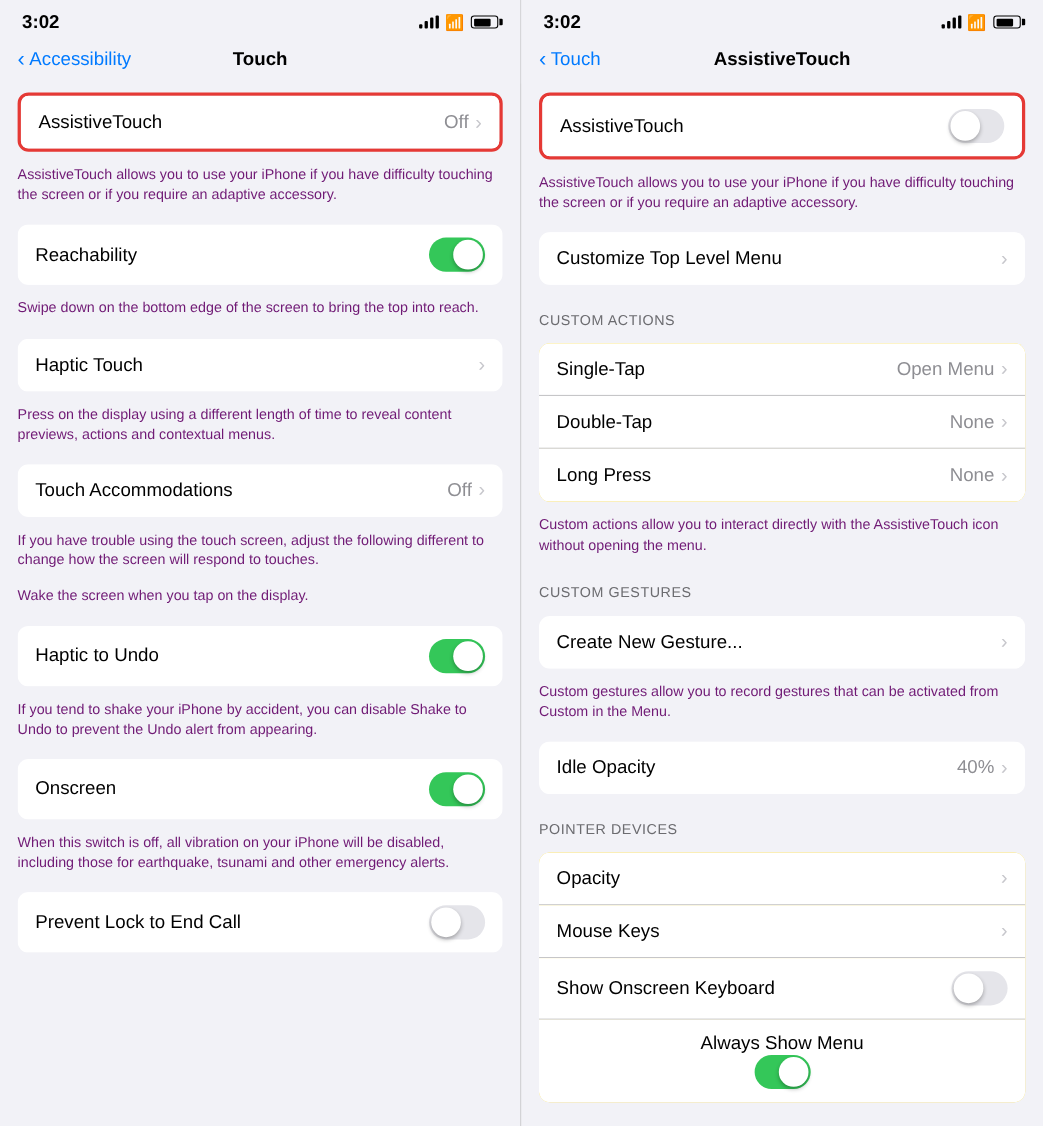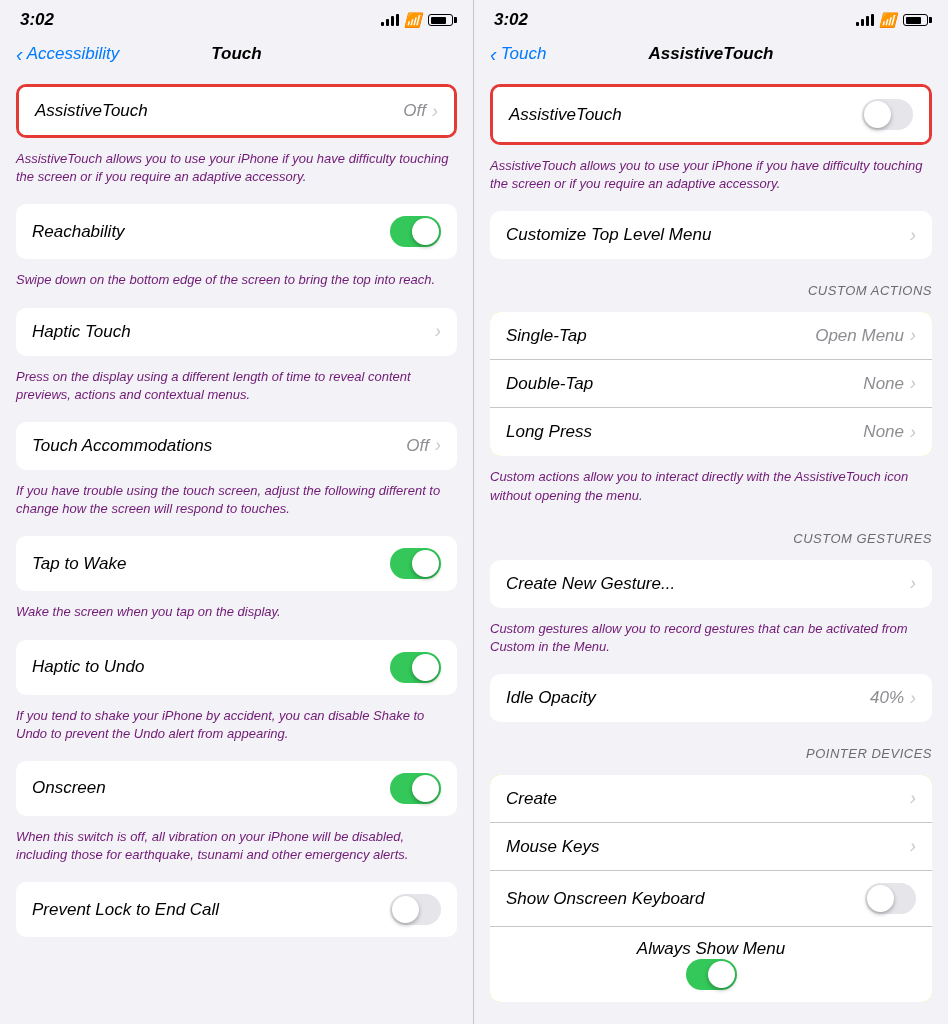--- a/index.html
+++ b/index.html
@@ -13,21 +13,20 @@
     }
 
     .phone-panel {
       width: 474px;
       height: 1024px;
       background: #f2f2f7;
       display: flex;
       flex-direction: column;
       border-right: 1px solid #c6c6c8;
       overflow: hidden;
-      font-style: italic;
     }
 
     
     .status-bar {
       display: flex;
       justify-content: space-between;
       align-items: center;
       padding: 10px 20px 6px;
       background: #f2f2f7;
     }
@@ -197,21 +196,20 @@
     }
 
     
     .section-header {
       font-size: 13px;
       font-weight: 400;
       color: #6c6c70;
       text-transform: uppercase;
       letter-spacing: 0.5px;
       padding: 16px 16px 6px;
-      text-align: right;
     }
 
     .settings-item-block {
       background: #fde047;
       border-radius: 10px;
       margin: 8px 16px;
       overflow: hidden;
     }
   </style>
 </head>
@@ -280,28 +278,20 @@
       <div class="settings-item">
         <span class="item-label">Touch Accommodations</span>
         <div class="item-right">
           <span>Off</span>
           <span class="item-chevron">›</span>
         </div>
       </div>
     </div>
     <div class="item-description">If you have trouble using the touch screen, adjust the following different to change how the screen will respond to touches.</div>
 
-    <div class="settings-item-block">
-      <div class="settings-item">
-        <span class="item-label">Tap to Wake</span>
-        <div class="toggle on">
-          <div class="toggle-knob"></div>
-        </div>
-      </div>
-    </div>
     <div class="item-description">Wake the screen when you tap on the display.</div>
 
     <div class="settings-item-block">
       <div class="settings-item">
         <span class="item-label">Haptic to Undo</span>
         <div class="toggle on">
           <div class="toggle-knob"></div>
         </div>
       </div>
     </div>
@@ -418,21 +408,21 @@
           <span>40%</span>
           <span class="item-chevron">›</span>
         </div>
       </div>
     </div>
 
     <div class="section-header">POINTER DEVICES</div>
 
     <div class="settings-item-block">
       <div class="settings-item">
-        <span class="item-label">Create</span>
+        <span class="item-label">Opacity</span>
         <span class="item-chevron">›</span>
       </div>
       <div class="settings-item">
         <span class="item-label">Mouse Keys</span>
         <span class="item-chevron">›</span>
       </div>
       <div class="settings-item">
         <span class="item-label">Show Onscreen Keyboard</span>
         <div class="toggle off">
           <div class="toggle-knob"></div>

